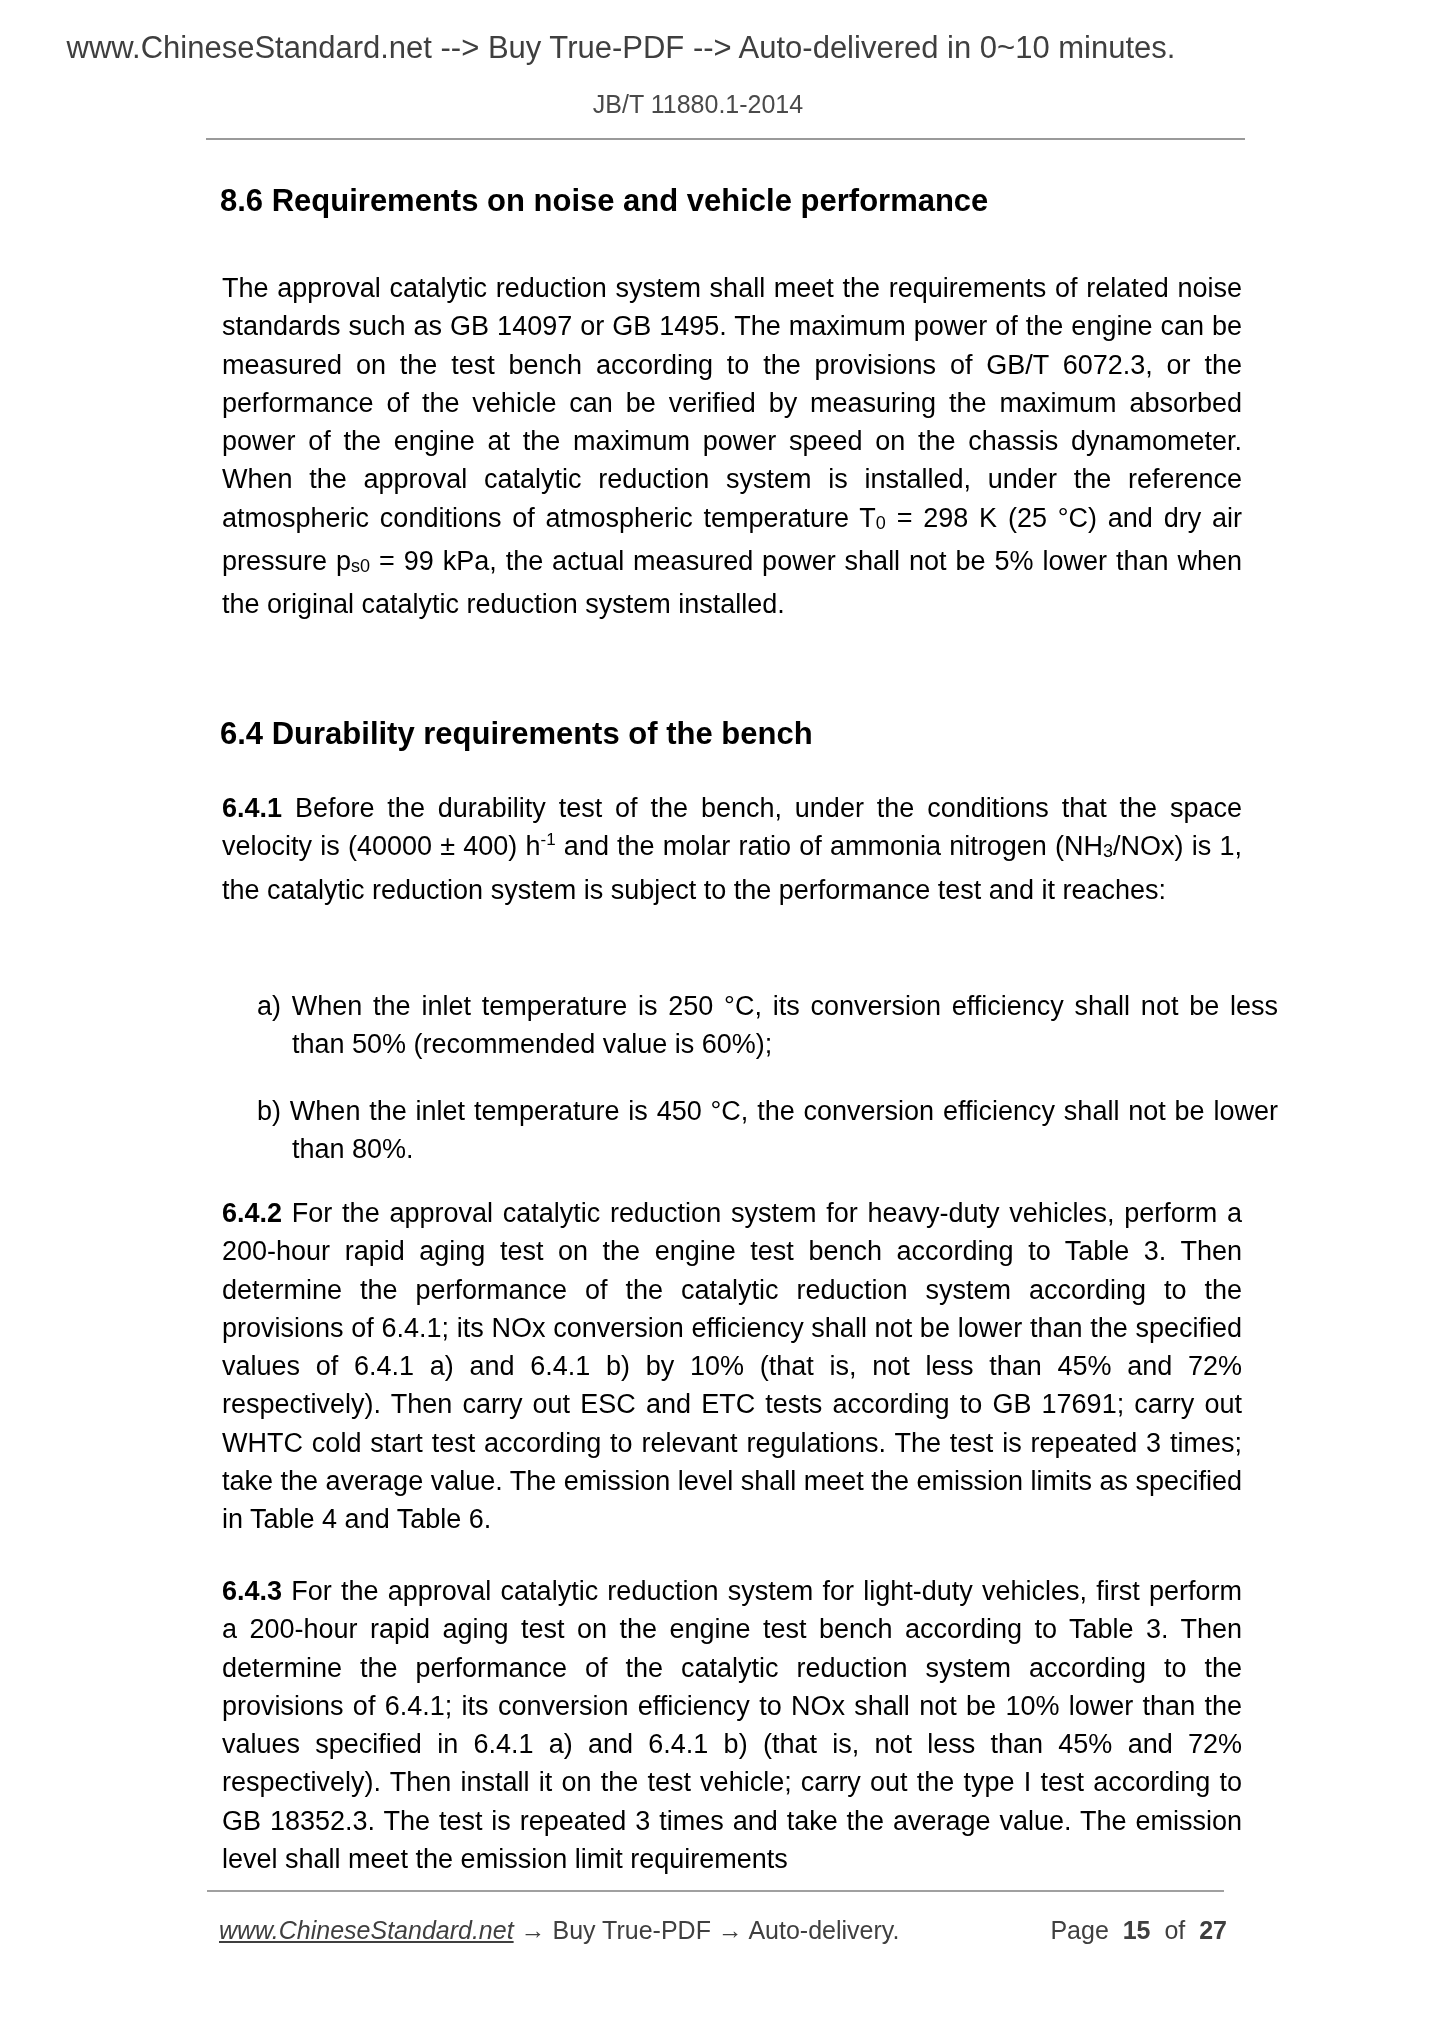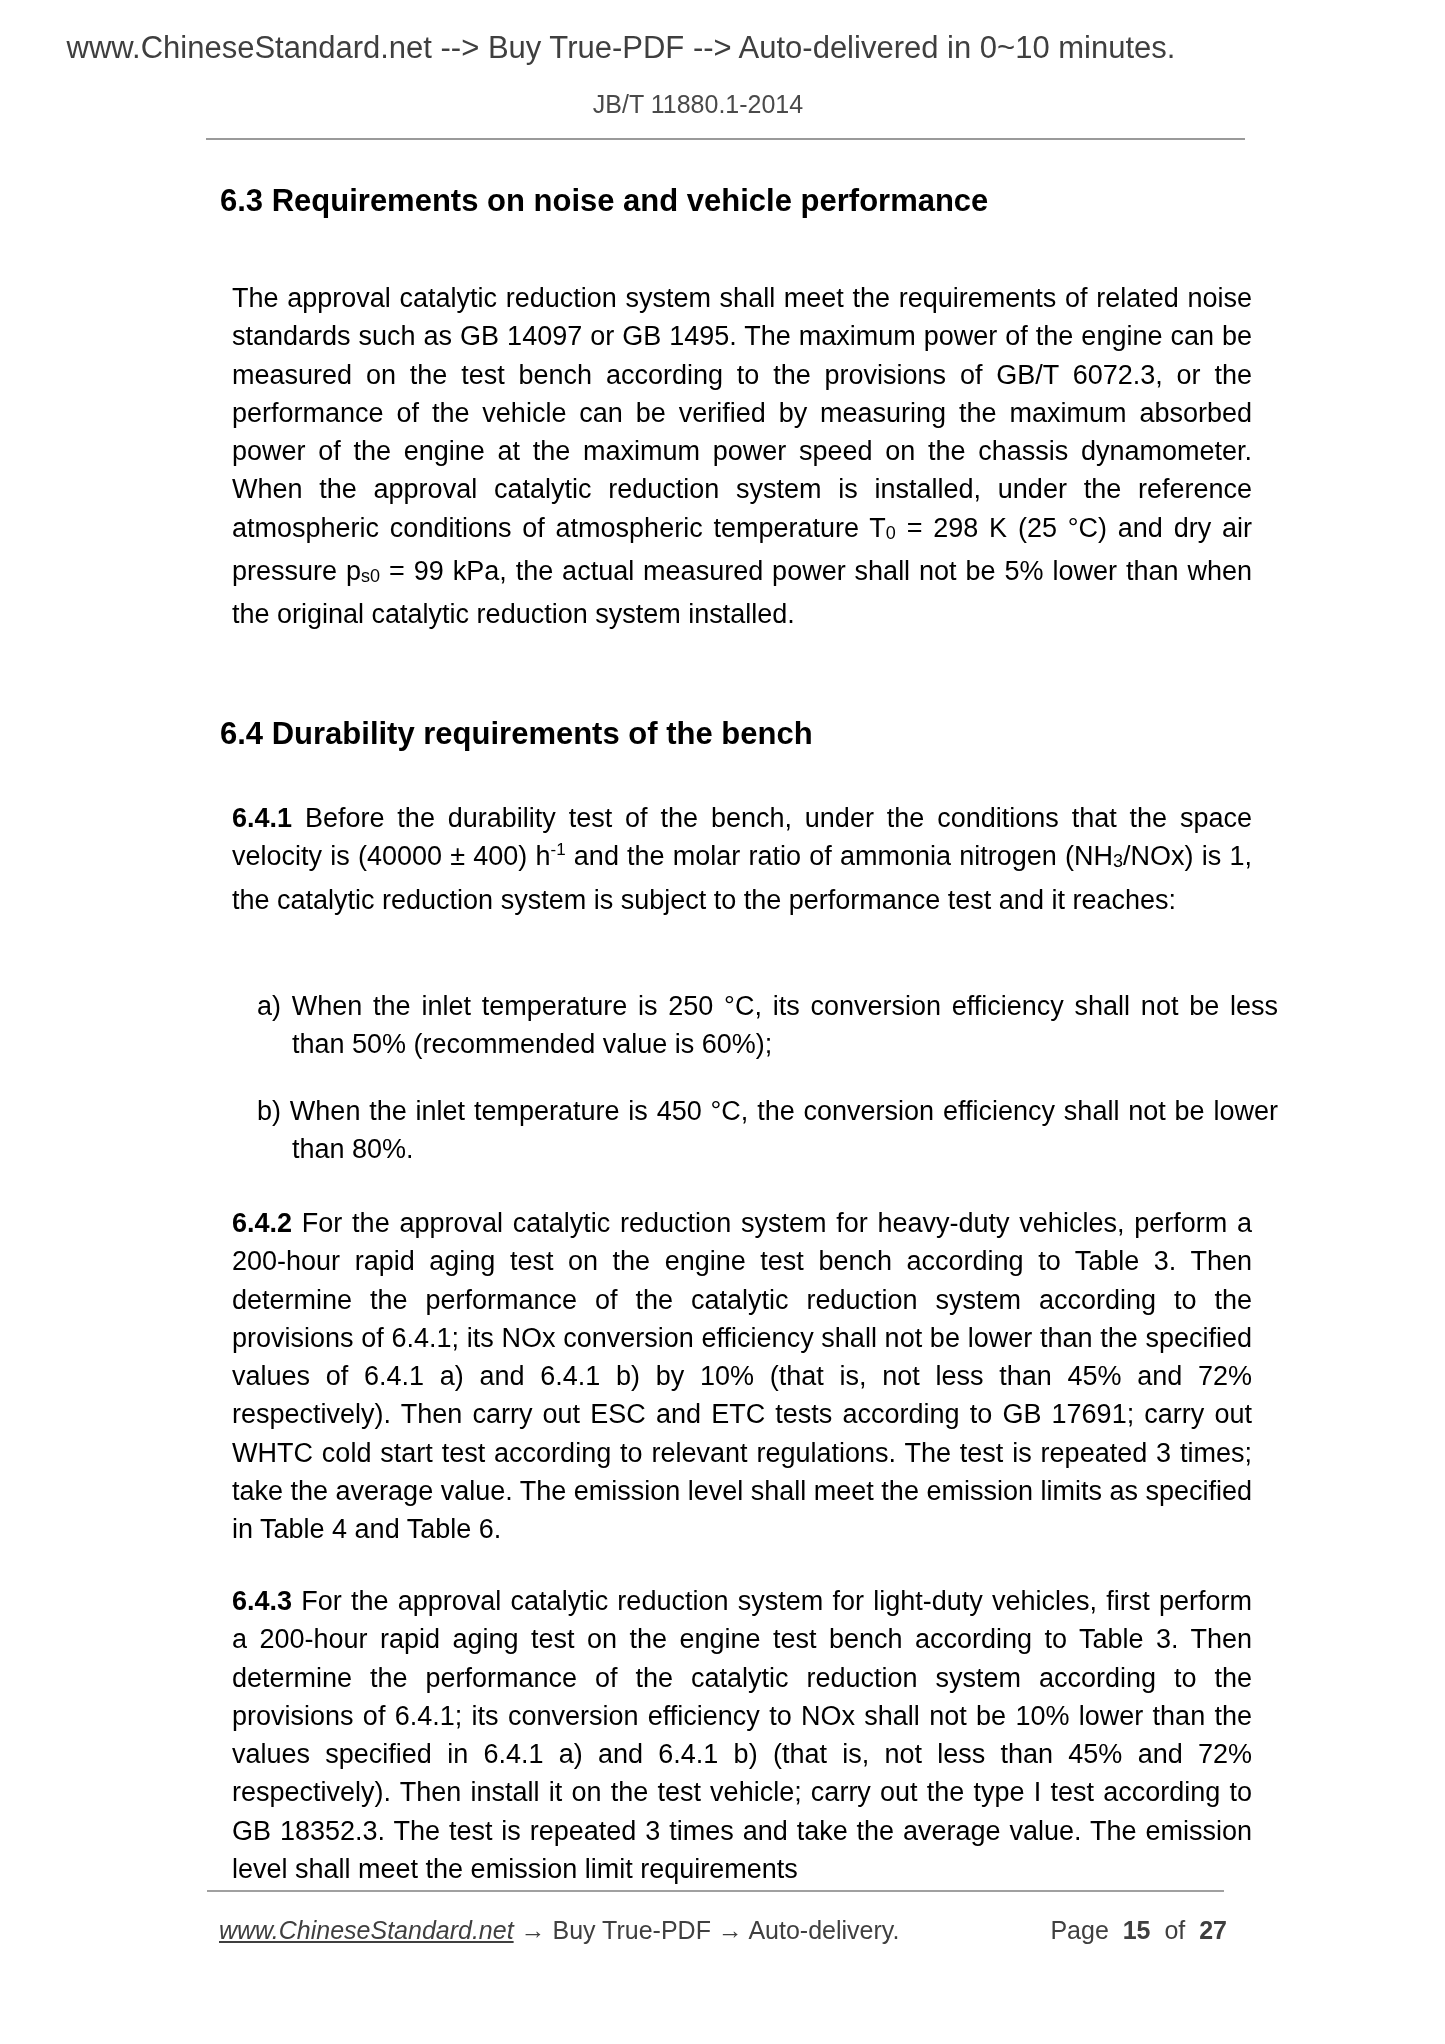--- a/index.html
+++ b/index.html
@@ -19,21 +19,21 @@
     position: absolute; top: 138px; left: 206px; width: 1039px; height: 2px; background: #9a9a9a;
   }
   .content {
     position: absolute; left: 220px; width: 1020px; top: 0;
   }
   h2 {
     position: absolute; left: 0; margin: 0; font-size: 31px; font-weight: bold; color: #000;
     white-space: nowrap;
   }
   .para {
-    position: absolute; left: 0; width: 1020px; margin: 12px; font-size: 27px; line-height: 38.3px;
+    position: absolute; left: 0; width: 1020px; margin: 2px; font-size: 27px; line-height: 38.3px;
     text-align: justify; text-align-last: left; color: #000;
   }
   .para b { font-weight: bold; }
   .list-item {
     position: absolute; left: 32px; width: 986px; margin: 5px; font-size: 27px; line-height: 38.3px;
     text-align: justify; text-align-last: left; padding-left: 35px; text-indent: -35px;
   }
   sub.s { font-size: 18px; vertical-align: -2px; }
   sup.s { font-size: 17px; vertical-align: 10px; line-height: 0; }
   .rule-bottom {
@@ -47,21 +47,21 @@
   .footer .page b { font-weight: bold; }
 </style>
 </head>
 <body>
 
 <div class="top-banner">www.ChineseStandard.net --&gt; Buy True-PDF --&gt; Auto-delivered in 0~10 minutes.</div>
 <div class="doc-code">JB/T 11880.1-2014</div>
 <div class="rule-top"></div>
 
 <div class="content">
-  <h2 style="top:183px;">6.3 Requirements on noise and vehicle performance</h2>
+  <h2 style="top:183px;">8.6 Requirements on noise and vehicle performance</h2>
 
   <p class="para" style="top:267px;"><span>The approval catalytic reduction system shall meet the requirements of related noise standards such as GB 14097 or GB 1495. The maximum power of the engine can be measured on the test bench according to the provisions of GB/T 6072.3, or the performance of the vehicle can be verified by measuring the maximum absorbed power of the engine at the maximum power speed on the chassis dynamometer. When the approval catalytic reduction system is installed, under the reference atmospheric conditions of atmospheric temperature T</span><sub class="s">0</sub><span> = 298 K (25 °C) and dry air pressure p</span><sub class="s">s0</sub><span> = 99 kPa, the actual measured power shall not be 5% lower than when the original catalytic reduction system installed.</span></p>
 
   <h2 style="top:704px;margin-top:12px;">6.4 Durability requirements of the bench</h2>
 
   <p class="para" style="top:787px;"><b>6.4.1</b><span> Before the durability test of the bench, under the conditions that the space velocity is (40000 ± 400) h</span><sup class="s">-1</sup><span> and the molar ratio of ammonia nitrogen (NH</span><sub class="s">3</sub><span>/NOx) is 1, the catalytic reduction system is subject to the performance test and it reaches:</span></p>
 
   <p class="list-item" style="top:982px;"><span>a)</span> <span>When the inlet temperature is 250 °C, its conversion efficiency shall not be less than 50% (recommended value is 60%);</span></p>
 
   <p class="list-item" style="top:1087px;"><span>b)</span> <span>When the inlet temperature is 450 °C, the conversion efficiency shall not be lower than 80%.</span></p>

